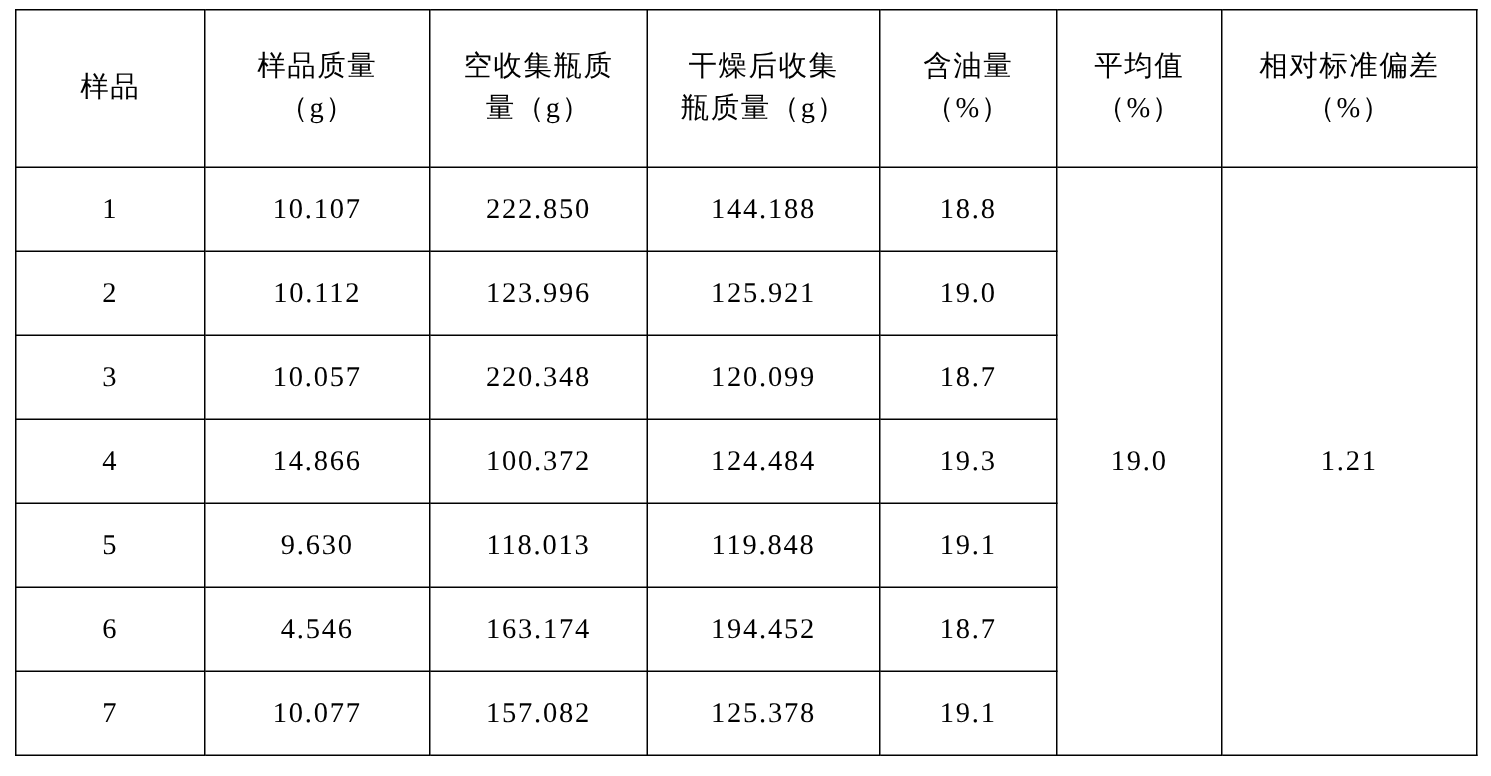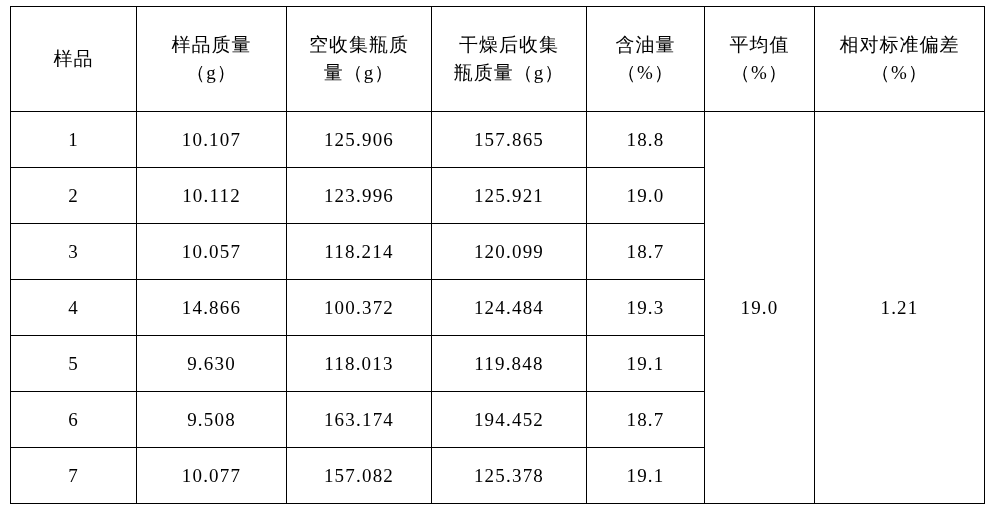--- a/index.html
+++ b/index.html
@@ -111,57 +111,57 @@
         <th>
           <span class="hl">相对标准偏差</span>
           <span class="hl">（%）</span>
         </th>
       </tr>
     </thead>
     <tbody>
       <tr>
         <td class="num">1</td>
         <td class="num">10.107</td>
-        <td class="num">125.906</td>
-        <td class="num">157.865</td>
+        <td class="num">222.850</td>
+        <td class="num">144.188</td>
         <td class="num">18.8</td>
         <td class="merged" rowspan="7">19.0</td>
         <td class="merged" rowspan="7">1.21</td>
       </tr>
       <tr>
         <td class="num">2</td>
         <td class="num">10.112</td>
         <td class="num">123.996</td>
         <td class="num">125.921</td>
         <td class="num">19.0</td>
       </tr>
       <tr>
         <td class="num">3</td>
         <td class="num">10.057</td>
-        <td class="num">118.214</td>
+        <td class="num">220.348</td>
         <td class="num">120.099</td>
         <td class="num">18.7</td>
       </tr>
       <tr>
         <td class="num">4</td>
         <td class="num">14.866</td>
         <td class="num">100.372</td>
         <td class="num">124.484</td>
         <td class="num">19.3</td>
       </tr>
       <tr>
         <td class="num">5</td>
         <td class="num">9.630</td>
         <td class="num">118.013</td>
         <td class="num">119.848</td>
         <td class="num">19.1</td>
       </tr>
       <tr>
         <td class="num">6</td>
-        <td class="num">9.508</td>
+        <td class="num">4.546</td>
         <td class="num">163.174</td>
         <td class="num">194.452</td>
         <td class="num">18.7</td>
       </tr>
       <tr>
         <td class="num">7</td>
         <td class="num">10.077</td>
         <td class="num">157.082</td>
         <td class="num">125.378</td>
         <td class="num">19.1</td>

